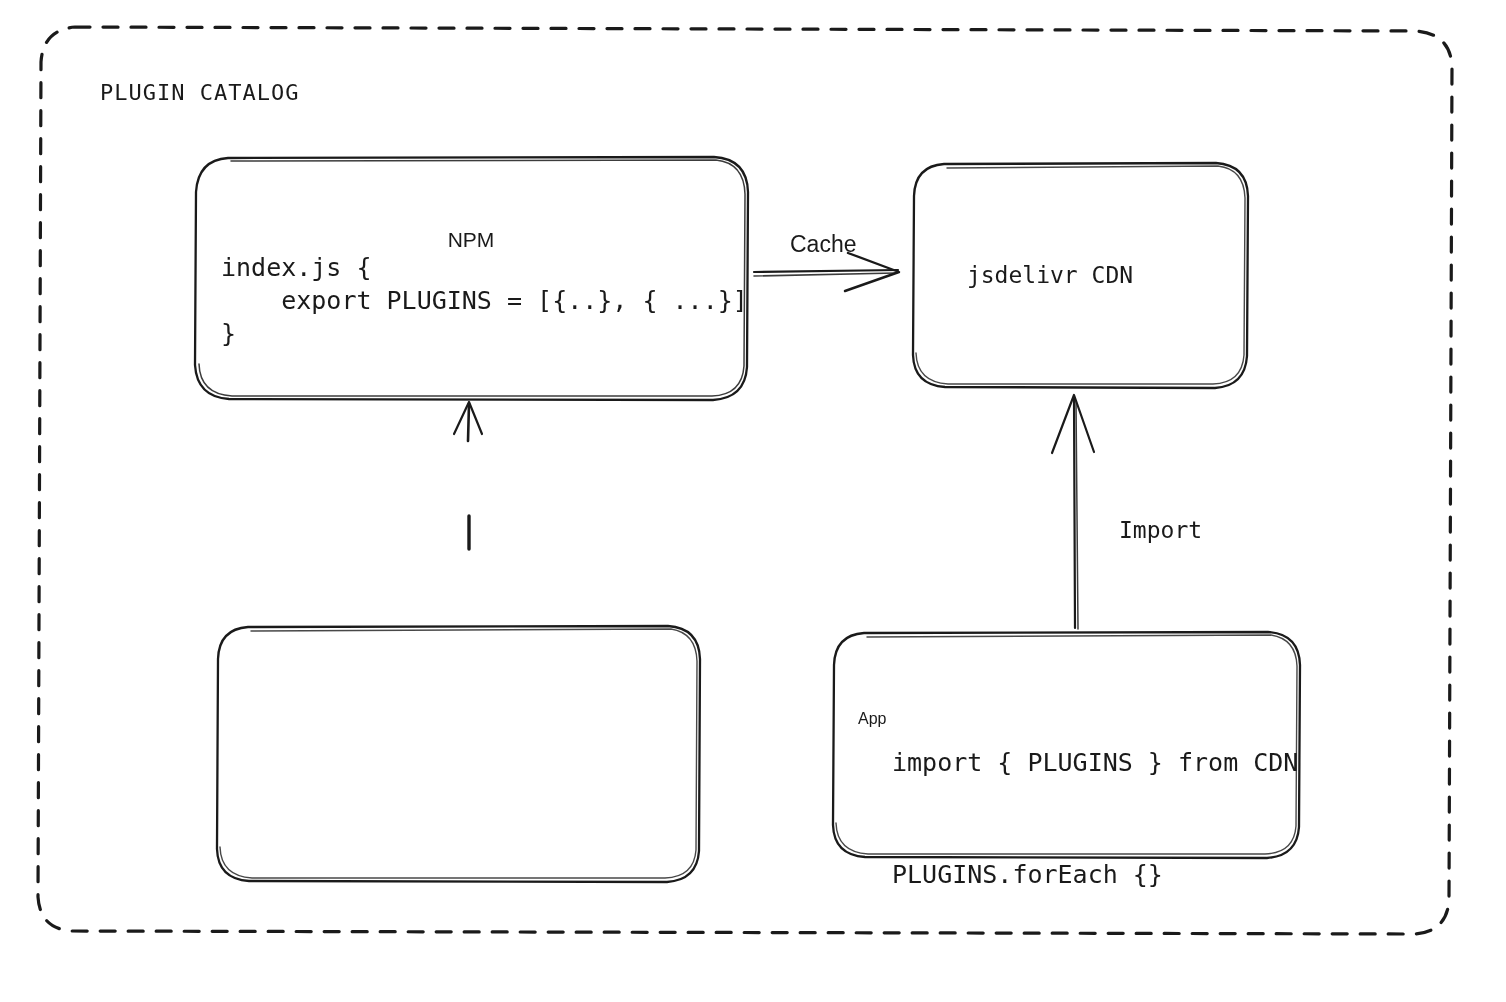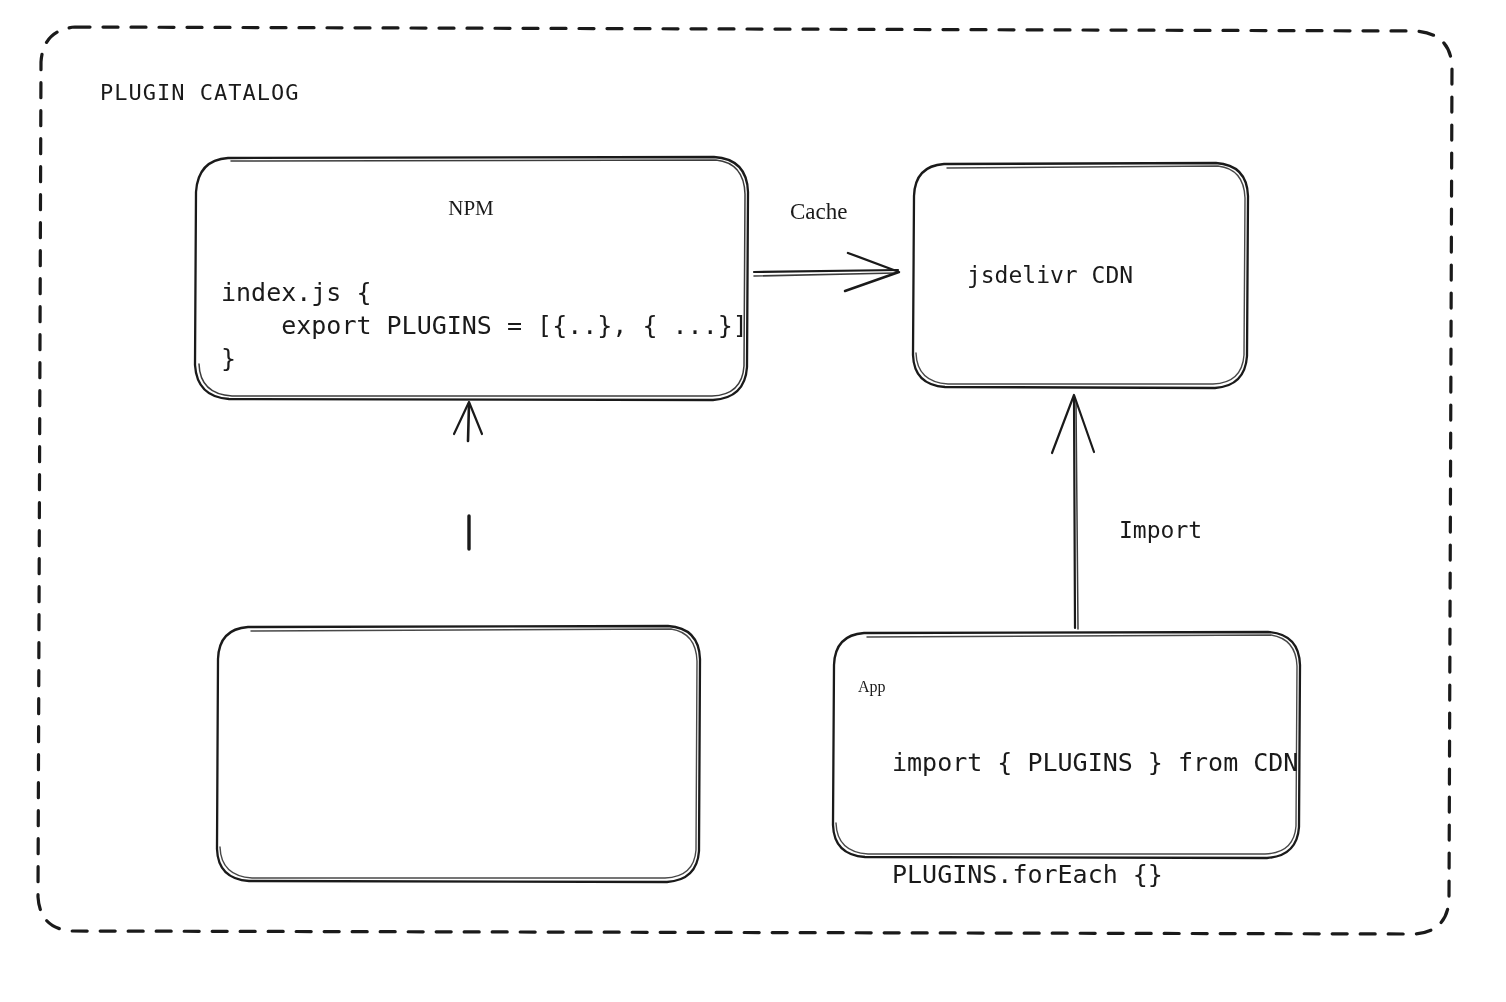--- a/index.html
+++ b/index.html
@@ -33,21 +33,22 @@
   .txt {
     position: absolute;
     white-space: pre;
     color: #1a1a1a;
     letter-spacing: 0px;
   }
   .mono {
     font-family: "DejaVu Sans Mono", monospace;
   }
   .sans {
-    font-family: Liberation Serif, serif;
+    font-family: Liberation Sans, sans-serif;
+    margin-top: 32px;
   }
 
   
   #frame-title {
     left: 100px;
     top: 80px;
     font-size: 22px;
     letter-spacing: 1px;
   }
 
@@ -57,21 +58,20 @@
     top: 196px;
     width: 554px;
     text-align: center;
     font-size: 21px;
   }
   #npm-code {
     left: 221px;
     top: 251px;
     font-size: 25px;
     line-height: 33px;
-    margin-top: 25px;
   }
 
   
   #cdn-title {
     left: 912px;
     top: 262px;
     width: 276px;
     text-align: center;
     font-size: 23px;
   }

